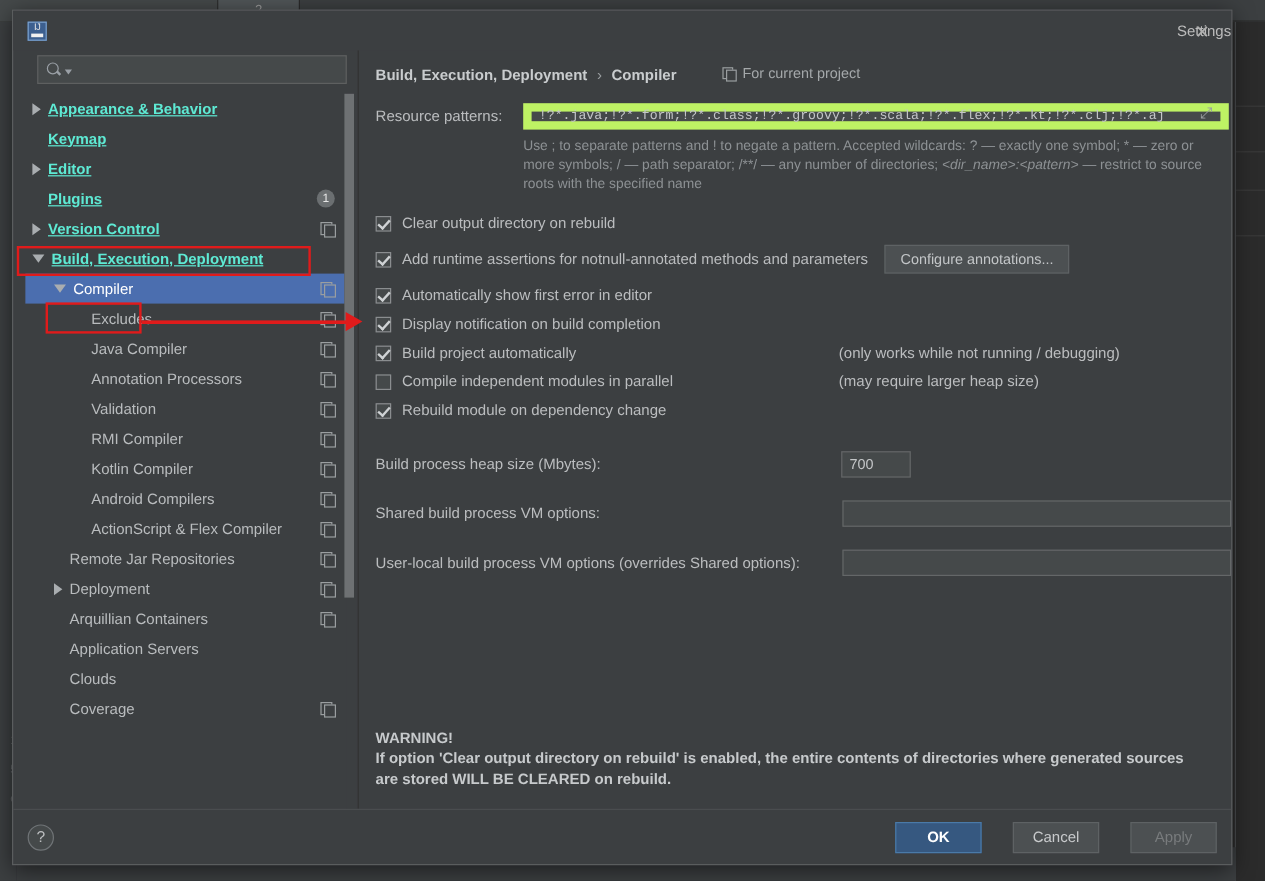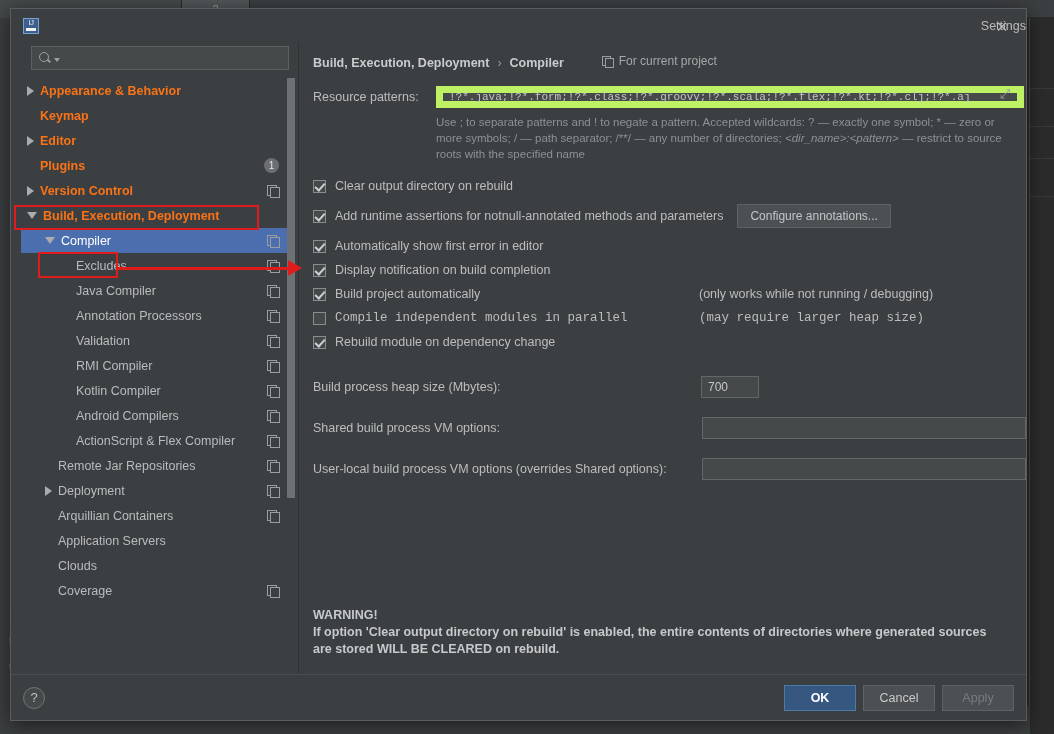--- a/index.html
+++ b/index.html
@@ -134,21 +134,21 @@
   .arrow-right {
     border-top: 5px solid transparent; border-bottom: 5px solid transparent;
     border-left: 7px solid #a9adb0;
   }
   .arrow-down {
     border-left: 5px solid transparent; border-right: 5px solid transparent;
     border-top: 7px solid #a9adb0;
   }
   .arrow-none { width: 7px; height: 1px; margin-right: 6px; flex:0 0 7px;}
   .tree-label { font-size: 12.5px; color: #b9bcbe; white-space: nowrap; }
-  .tree-row.bold .tree-label { font-weight: bold; color: #f97316; }
+  .tree-row.bold .tree-label { font-weight: bold; color: #5eead4; text-decoration: underline; }
   .tree-row.selected .tree-label { color: #ffffff; }
   .tree-badge {
     margin-left: auto; width: 15px; height: 15px; border-radius: 50%;
     background: #6b6f71; color: #e6e6e6; font-size: 10px;
     display: flex; align-items: center; justify-content: center;
   }
   .copy-ico {
     margin-left: auto; width: 12px; height: 12px; position: relative; flex:0 0 12px;
   }
   .copy-ico::before {
@@ -241,21 +241,21 @@
   
   .footer {
     height: 46px; flex: 0 0 46px; display: flex; align-items: center;
     padding: 0 12px; position: relative; border-top: 1px solid #4a4d4f;
   }
   .help-btn {
     width: 22px; height: 22px; border-radius: 50%; border: 1px solid #707477;
     background: #45494a; color: #bdbfc1; font-size: 13px;
     display: flex; align-items: center; justify-content: center; cursor: pointer;
   }
-  .footer-right { margin-left: auto; display: flex; gap: 7px; }
+  .footer-right { margin-left: auto; display: flex; gap: 26px; }
   .btn {
     min-width: 72px; height: 26px; padding: 0 12px; font-size: 12.5px;
     font-family:"Liberation Sans", sans-serif; cursor: pointer;
     border: 1px solid #5e6264; background: #4c5052; color: #c8cacc;
   }
   .btn.primary { background: #365880; border-color: #4a7aa8; color: #ffffff; font-weight: bold; }
   .btn.disabled { color: #787b7d; }
 
   
   .anno { position: absolute; border: 2px solid #e01b1b; pointer-events: none; z-index: 50; }
@@ -465,21 +465,21 @@
           </div>
           <div class="cb-row" style="position: relative;">
             <span class="cbx checked"></span>
             <span class="cb-label">Display notification on build completion</span>
           </div>
           <div class="cb-row" style="position: relative;">
             <span class="cbx checked"></span>
             <span class="cb-label">Build project automatically</span>
             <span class="cb-note">(only works while not running / debugging)</span>
           </div>
-          <div class="cb-row" style="position: relative; font-family: Liberation Mono, monospace;">
+          <div class="cb-row" style="position: relative;">
             <span class="cbx"></span>
             <span class="cb-label">Compile independent modules in parallel</span>
             <span class="cb-note">(may require larger heap size)</span>
           </div>
           <div class="cb-row" style="position: relative;">
             <span class="cbx checked"></span>
             <span class="cb-label">Rebuild module on dependency change</span>
           </div>
         </div>
 

